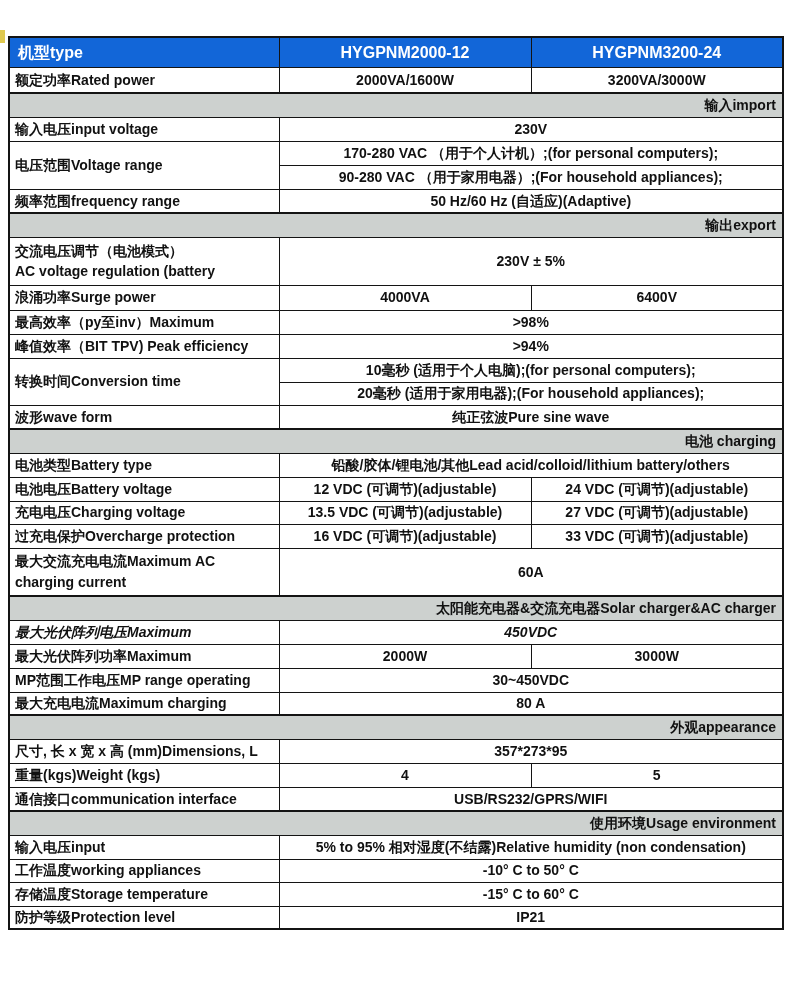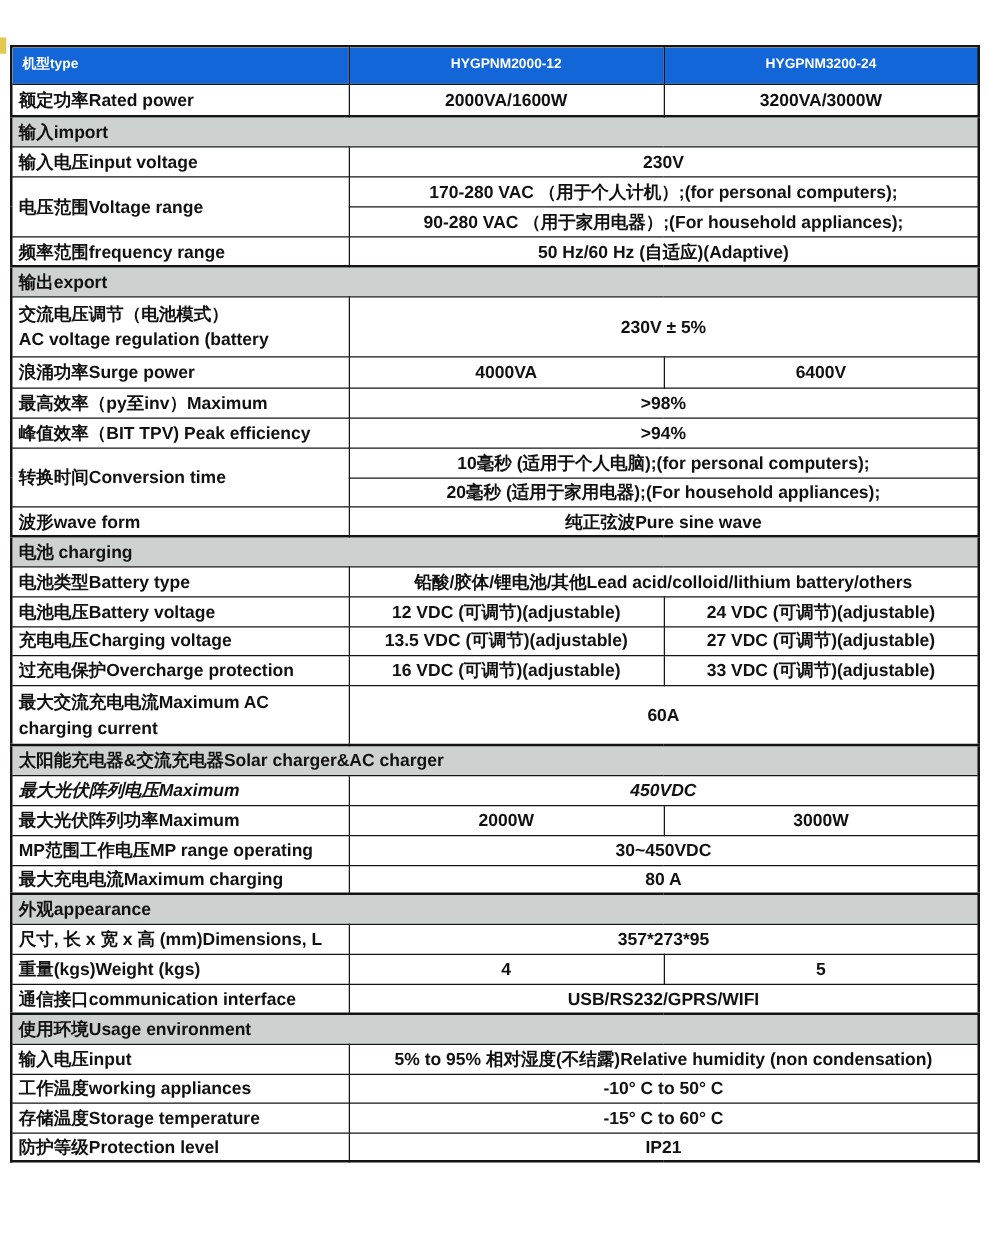--- a/index.html
+++ b/index.html
@@ -30,27 +30,27 @@
   col.c2{width:252px;}
   col.c3{width:252px;}
   th,td{
     border:1px solid var(--border-color);
     padding:0 6px;vertical-align:middle;
     font-size:14px;font-weight:700;line-height:1.45;
     overflow:hidden;
   }
   thead th{
     background:var(--header-bg);color:var(--header-fg);
-    font-size:11px;font-weight:700;height:30px;text-align:center;
+    font-size:16px;font-weight:700;height:30px;text-align:center;
   }
   thead th.first{text-align:left;padding-left:8px;}
   td.label-cell{text-align:left;white-space:pre-line;padding-left:5px;}
   td.value-cell{text-align:center;}
   tr.section-row td{
-    background:var(--section-bg);text-align:left;padding-left:5px;
+    background:var(--section-bg);text-align:right;padding-left:5px;
     border-top:2px solid var(--border-color);
     border-bottom:1px solid var(--border-color);
   }
 </style>
 </head>
 <body>
 
 <div class="page">
   <div class="corner-mark"></div>
 

